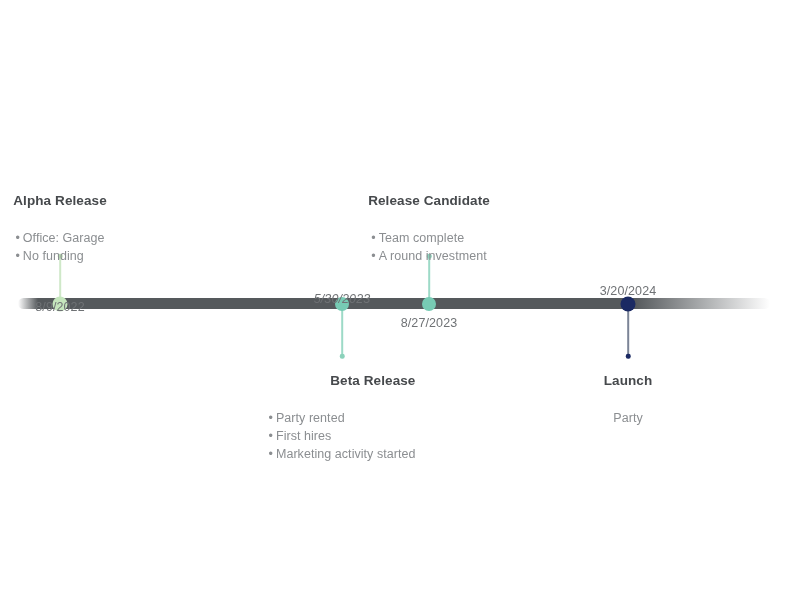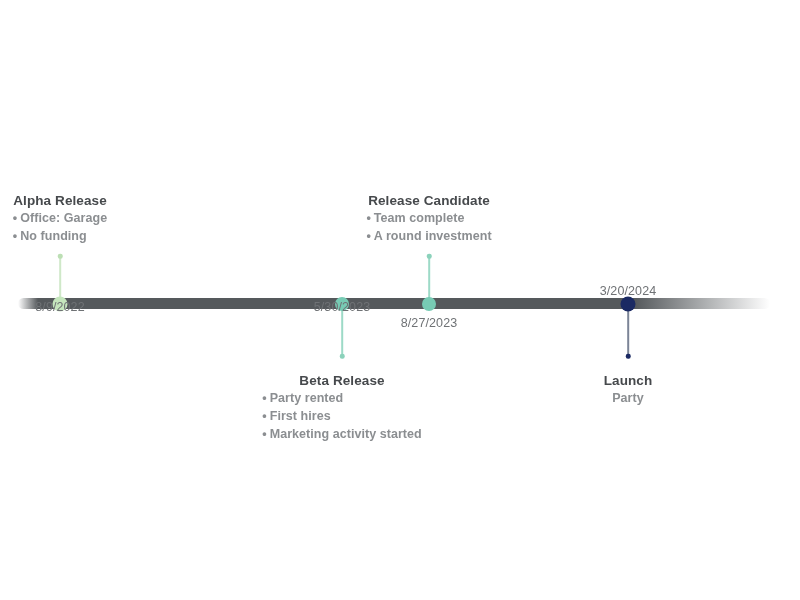--- a/index.html
+++ b/index.html
@@ -88,27 +88,27 @@
     text-align: center;
     white-space: nowrap;
   }
 
   .content-title {
     font-size: 13.5px;
     font-weight: bold;
     color: #46494c;
     letter-spacing: 0.1px;
     line-height: 17px;
+    text-align: right;
   }
 
   .content-list {
     display: inline-block;
     text-align: left;
-    margin-top: 0;
-    font-weight: bold;
+    margin-top: 20px;
   }
 
   .content-item {
     font-size: 12.5px;
     color: #8b8e91;
     line-height: 18px;
     letter-spacing: 0.05px;
     white-space: nowrap;
   }
 
@@ -144,21 +144,21 @@
         <div class="content-item"><span class="bullet">•</span><span>Office: Garage</span></div>
         <div class="content-item"><span class="bullet">•</span><span>No funding</span></div>
       </div>
     </div>
   </div>
 
   <div class="milestone" style="left:342px;">
     <div class="connector" style="top:303px; height:53px; background:#9ddac7;"></div>
     <div class="connector-cap" style="top:356px; background:#8bd2bb;"></div>
     <div class="node-dot" style="width:14px; height:14px; background:#77cbb4;"></div>
-    <div class="date-label" style="top:300px;">5/30/2023</div>
+    <div class="date-label" style="top:292px;font-style:italic;">5/30/2023</div>
     <div class="content-block" style="top:372px;">
       <div class="content-title">Beta Release</div>
       <div class="content-list">
         <div class="content-item"><span class="bullet">•</span><span>Party rented</span></div>
         <div class="content-item"><span class="bullet">•</span><span>First hires</span></div>
         <div class="content-item"><span class="bullet">•</span><span>Marketing activity started</span></div>
       </div>
     </div>
   </div>
 

